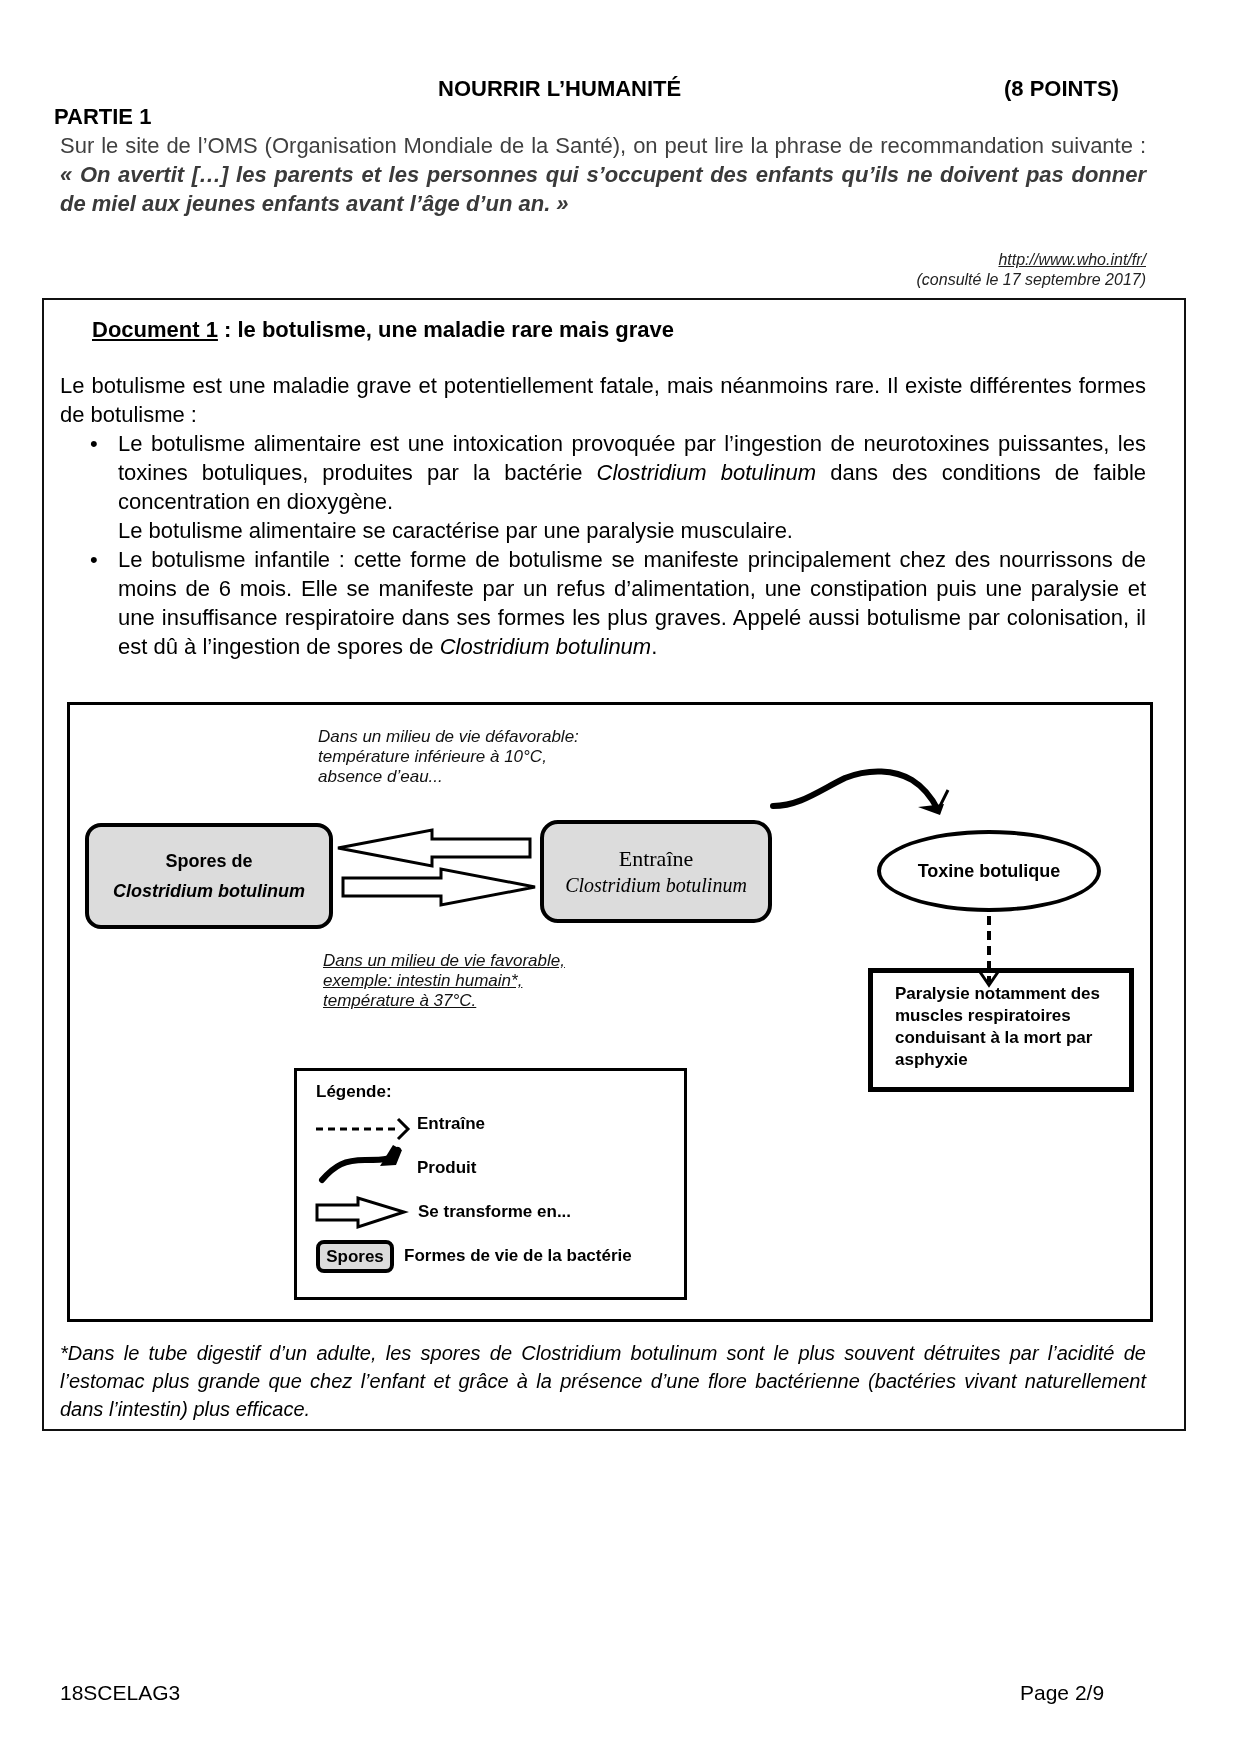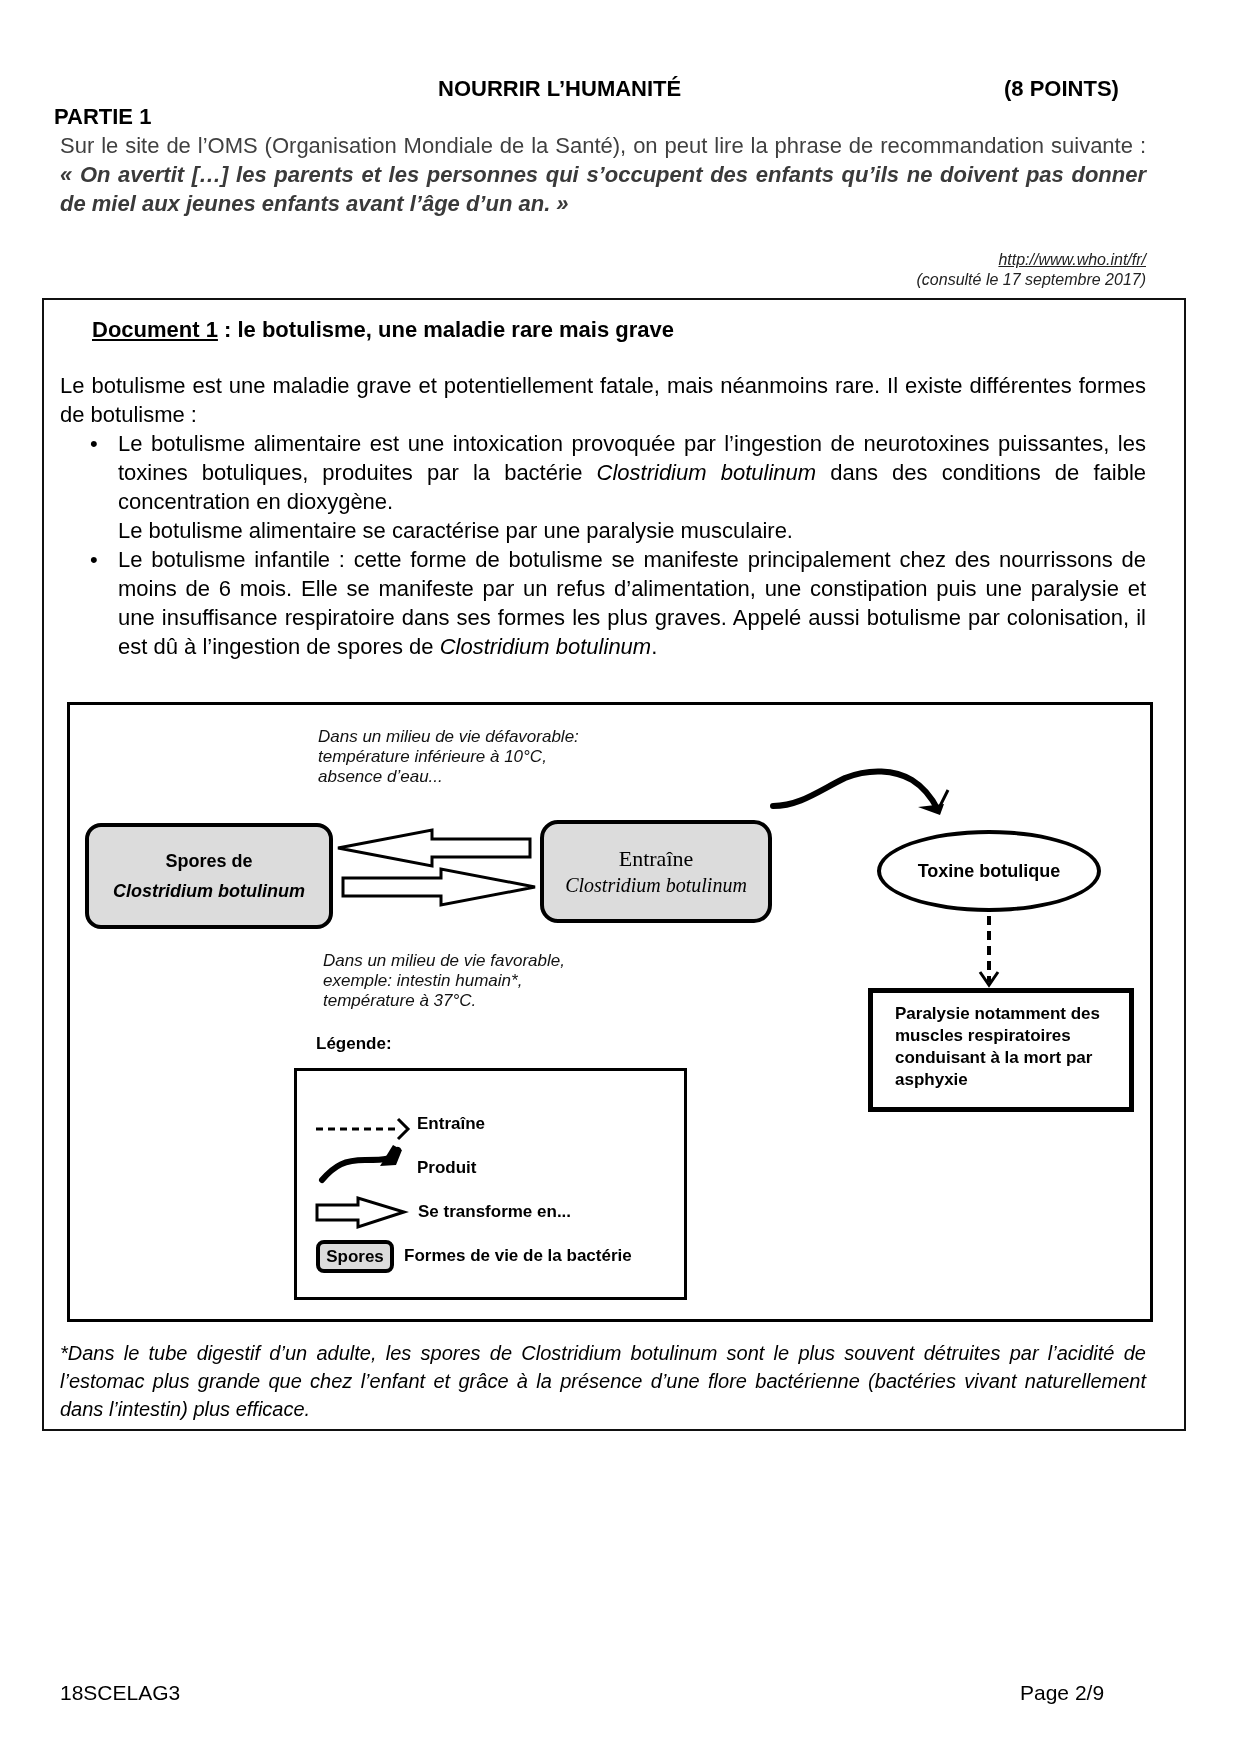--- a/index.html
+++ b/index.html
@@ -23,21 +23,21 @@
   .note { font-size:17px; font-style:italic; line-height:20px; color:#111; }
   .rbox { border:4px solid #000; border-radius:16px; background:#dcdcdc; box-sizing:border-box;
           display:flex; flex-direction:column; align-items:center; justify-content:center; }
   .rbox .t1 { font-size:18px; font-weight:bold; line-height:30px; }
   .rbox .t2 { font-size:18px; font-weight:bold; font-style:italic; line-height:30px; }
   .serif1 { font-family:"Liberation Serif", serif; font-size:22px; line-height:26px; }
   .serif2 { font-family:"Liberation Serif", serif; font-style:italic; font-size:20px; line-height:26px; }
   .ellipse { left:877px; top:830px; width:224px; height:82px; border:4px solid #000; border-radius:50%;
              box-sizing:border-box; display:flex; align-items:center; justify-content:center;
              font-size:18px; font-weight:bold; }
-  .parbox { left:868px; top:988px; width:266px; height:124px; border:5px solid #000; box-sizing:border-box;
+  .parbox { left:868px; top:968px; width:266px; height:124px; border:5px solid #000; box-sizing:border-box;
             padding:10px 2px 0 22px; font-size:17px; font-weight:bold; line-height:22px; }
   .legend { left:294px; top:1068px; width:393px; height:232px; border:3px solid #000; box-sizing:border-box; }
   .leg-t { font-size:17px; font-weight:bold; line-height:20px; }
   .chip { left:316px; top:1240px; width:78px; height:33px; border:4px solid #000; border-radius:8px;
           background:#dcdcdc; box-sizing:border-box; font-size:17px; font-weight:bold; text-align:center; line-height:25px; }
   .foot { left:60px; width:1086px; top:1339px; font-size:20px; font-style:italic; line-height:28px; text-align:justify; }
   .pgfoot { top:1680px; font-size:21px; line-height:26px; }
   svg.ov { position:absolute; left:0; top:0; }
 </style>
 </head>
@@ -90,21 +90,21 @@
   <div class="serif1">Entraîne</div>
   <div class="serif2">Clostridium botulinum</div>
 </div>
 
 <div class="abs ellipse">
   <span>Toxine botulique</span>
 </div>
 
 <div class="abs parbox">Paralysie notamment des muscles respiratoires conduisant à la mort par asphyxie</div>
 
-<div class="abs note" style="left:323px; top:951px;">
+<div class="abs note" style="left:323px; top:951px;text-decoration:underline;">
   <div>Dans un milieu de vie favorable,</div>
   <div>exemple: intestin humain*,</div>
   <div>température à 37°C.</div>
 </div>
 
 <svg class="ov" width="1240" height="1754">
 
   <g>
     <polygon points="338,848 432,830 432,839 530,839 530,857 432,857 432,866" fill="#fff" stroke="#000" stroke-width="3"></polygon>
   </g>
@@ -119,21 +119,21 @@
     <line x1="938" y1="810" x2="948" y2="790" stroke="#000" stroke-width="3"></line>
   </g>
 
   <g>
     <line x1="989" y1="916" x2="989" y2="982" stroke="#000" stroke-width="4" stroke-dasharray="9,6"></line>
     <polyline points="980,972 989,985 998,972" fill="none" stroke="#000" stroke-width="3"></polyline>
   </g>
 </svg>
 
 <div class="abs legend"></div>
-<div class="abs leg-t" style="left:316px; top:1034px;">Légende:</div>
+<div class="abs leg-t" style="left:316px; top:1082px;">Légende:</div>
 
 <svg class="ov" width="1240" height="1754">
   <g>
     <line x1="316" y1="1129" x2="400" y2="1129" stroke="#000" stroke-width="3" stroke-dasharray="7,5"></line>
     <polyline points="398,1119 408,1129 398,1139" fill="none" stroke="#000" stroke-width="3"></polyline>
   </g>
   <g>
     <path d="M322,1180 C335,1165 345,1160 365,1160 C385,1160 393,1160 398,1150" fill="none" stroke="#000" stroke-width="6" stroke-linecap="round"></path>
     <polygon points="393,1145 402,1150 396,1165 380,1166" fill="#000"></polygon>
   </g>

